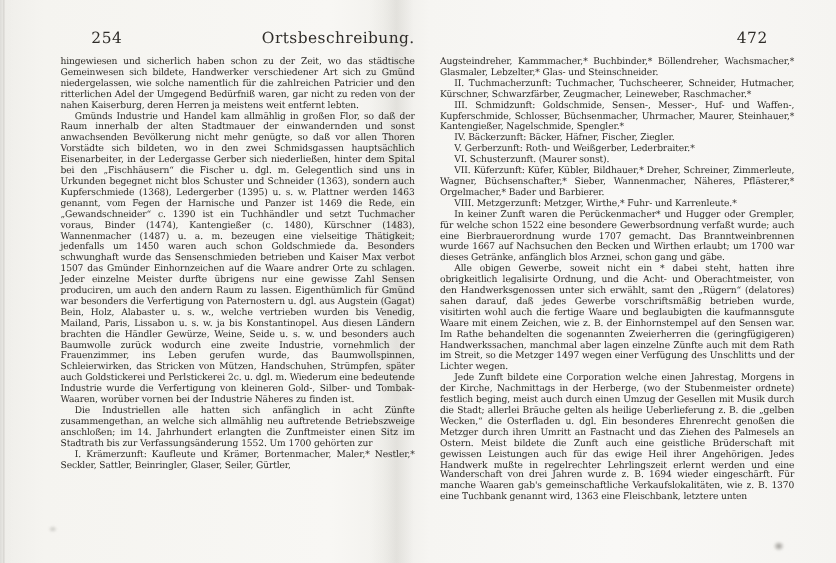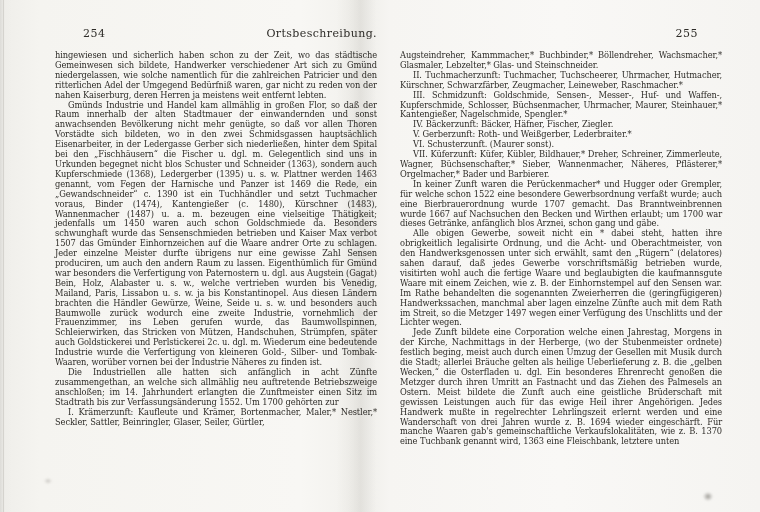--- a/index.html
+++ b/index.html
@@ -19,21 +19,21 @@
     position:absolute;left:3px;top:0;bottom:0;width:1px;
     background:#c3c1bc;opacity:.55;
   }
   .gutter{
     position:absolute;left:336px;top:0;bottom:0;width:40px;
     background:linear-gradient(90deg,rgba(110,105,95,0) 0%,rgba(110,105,95,.05) 40%,rgba(110,105,95,.09) 62%,rgba(110,105,95,0) 100%);
   }
   .page{position:absolute;top:0;width:322px;}
   .page-left{left:55px;}
   .page-right{left:400px;}
-  .header{position:relative;margin-top:27px;height:13px;font-size:11px;letter-spacing:.4px;}
+  .header{position:relative;margin-top:27px;height:13px;font-size:14px;letter-spacing:.4px;}
   .running{display:block;text-align:right;}
   .pagenum{position:absolute;top:0;letter-spacing:.5px;}
   .pagenum-left{left:28px;}
   .pagenum-right{right:24px;}
   .body{
     margin-top:11px;
     font-size:8.3px;line-height:9.9px;
     text-align:justify;
     letter-spacing:-.1px;
     hyphens:auto;
@@ -63,30 +63,31 @@
     <div class="body">
       <p class="noindent">hingewiesen und sicherlich haben schon zu der Zeit, wo das städtische Gemeinwesen sich bildete, Handwerker verschiedener Art sich zu Gmünd niedergelassen, wie solche namentlich für die zahlreichen Patricier und den ritterlichen Adel der Umgegend Bedürfniß waren, gar nicht zu reden von der nahen Kaiserburg, deren Herren ja meistens weit entfernt lebten.</p>
       <p>Gmünds Industrie und Handel kam allmählig in großen Flor, so daß der Raum innerhalb der alten Stadtmauer der einwandernden und sonst anwachsenden Bevölkerung nicht mehr genügte, so daß vor allen Thoren Vorstädte sich bildeten, wo in den zwei Schmidsgassen hauptsächlich Eisenarbeiter, in der Ledergasse Gerber sich niederließen, hinter dem Spital bei den „Fischhäusern“ die Fischer u. dgl. m. Gelegentlich sind uns in Urkunden begegnet nicht blos Schuster und Schneider (1363), sondern auch Kupferschmiede (1368), Ledergerber (1395) u. s. w. Plattner werden 1463 genannt, vom Fegen der Harnische und Panzer ist 1469 die Rede, ein „Gewandschneider“ c. 1390 ist ein Tuchhändler und setzt Tuchmacher voraus, Binder (1474), Kantengießer (c. 1480), Kürschner (1483), Wannenmacher (1487) u. a. m. bezeugen eine vielseitige Thätigkeit; jedenfalls um 1450 waren auch schon Goldschmiede da. Besonders schwunghaft wurde das Sensenschmieden betrieben und Kaiser Max verbot 1507 das Gmünder Einhornzeichen auf die Waare andrer Orte zu schlagen. Jeder einzelne Meister durfte übrigens nur eine gewisse Zahl Sensen produciren, um auch den andern Raum zu lassen. Eigenthümlich für Gmünd war besonders die Verfertigung von Paternostern u. dgl. aus Augstein (Gagat) Bein, Holz, Alabaster u. s. w., welche vertrieben wurden bis Venedig, Mailand, Paris, Lissabon u. s. w. ja bis Konstantinopel. Aus diesen Ländern brachten die Händler Gewürze, Weine, Seide u. s. w. und besonders auch Baumwolle zurück wodurch eine zweite Industrie, vornehmlich der Frauenzimmer, ins Leben gerufen wurde, das Baumwollspinnen, Schleierwirken, das Stricken von Mützen, Handschuhen, Strümpfen, später auch Goldstickerei und Perlstickerei 2c. u. dgl. m. Wiederum eine bedeutende Industrie wurde die Verfertigung von kleineren Gold-, Silber- und Tombak-Waaren, worüber vornen bei der Industrie Näheres zu finden ist.</p>
       <p>Die Industriellen alle hatten sich anfänglich in acht Zünfte zusammengethan, an welche sich allmählig neu auftretende Betriebszweige anschloßen; im 14. Jahrhundert erlangten die Zunftmeister einen Sitz im Stadtrath bis zur Verfassungsänderung 1552. Um 1700 gehörten zur</p>
       <p>I. Krämerzunft: Kaufleute und Krämer, Bortenmacher, Maler,* Nestler,* Seckler, Sattler, Beinringler, Glaser, Seiler, Gürtler,</p>
     </div>
   </div>
 
   <div class="page page-right">
     <div class="header">
-      <span class="pagenum pagenum-right">255</span>
+      <span class="pagenum pagenum-right">472</span>
     </div>
     <div class="body">
       <p class="noindent">Augsteindreher, Kammmacher,* Buchbinder,* Böllendreher, Wachsmacher,* Glasmaler, Lebzelter,* Glas- und Steinschneider.</p>
-      <p>II. Tuchmacherzunft: Tuchmacher, Tuchscheerer, Uhrmacher, Hutmacher, Kürschner, Schwarzfärber, Zeugmacher, Leineweber, Raschmacher.*</p>
+      <p>II. Tuchmacherzunft: Tuchmacher, Tuchscheerer, Schneider, Hutmacher, Kürschner, Schwarzfärber, Zeugmacher, Leineweber, Raschmacher.*</p>
       <p>III. Schmidzunft: Goldschmide, Sensen-, Messer-, Huf- und Waffen-, Kupferschmide, Schlosser, Büchsenmacher, Uhrmacher, Maurer, Steinhauer,* Kantengießer, Nagelschmide, Spengler.*</p>
       <p>IV. Bäckerzunft: Bäcker, Häfner, Fischer, Ziegler.</p>
       <p>V. Gerberzunft: Roth- und Weißgerber, Lederbraiter.*</p>
       <p>VI. Schusterzunft. (Maurer sonst).</p>
       <p>VII. Küferzunft: Küfer, Kübler, Bildhauer,* Dreher, Schreiner, Zimmerleute, Wagner, Büchsenschafter,* Sieber, Wannenmacher, Näheres, Pflästerer,* Orgelmacher,* Bader und Barbierer.</p>
+      <p>VIII. Metzgerzunft: Metzger, Wirthe,* Fuhr- und Karrenleute.*</p>
       <p>In keiner Zunft waren die Perückenmacher* und Hugger oder Grempler, für welche schon 1522 eine besondere Gewerbsordnung verfaßt wurde; auch eine Bierbrauerordnung wurde 1707 gemacht. Das Branntweinbrennen wurde 1667 auf Nachsuchen den Becken und Wirthen erlaubt; um 1700 war dieses Getränke, anfänglich blos Arznei, schon gang und gäbe.</p>
       <p>Alle obigen Gewerbe, soweit nicht ein * dabei steht, hatten ihre obrigkeitlich legalisirte Ordnung, und die Acht- und Oberachtmeister, von den Handwerksgenossen unter sich erwählt, samt den „Rügern“ (delatores) sahen darauf, daß jedes Gewerbe vorschriftsmäßig betrieben wurde, visitirten wohl auch die fertige Waare und beglaubigten die kaufmannsgute Waare mit einem Zeichen, wie z. B. der Einhornstempel auf den Sensen war. Im Rathe behandelten die sogenannten Zweierherren die (geringfügigeren) Handwerkssachen, manchmal aber lagen einzelne Zünfte auch mit dem Rath im Streit, so die Metzger 1497 wegen einer Verfügung des Unschlitts und der Lichter wegen.</p>
       <p>Jede Zunft bildete eine Corporation welche einen Jahrestag, Morgens in der Kirche, Nachmittags in der Herberge, (wo der Stubenmeister ordnete) festlich beging, meist auch durch einen Umzug der Gesellen mit Musik durch die Stadt; allerlei Bräuche gelten als heilige Ueberlieferung z. B. die „gelben Wecken,“ die Osterfladen u. dgl. Ein besonderes Ehrenrecht genoßen die Metzger durch ihren Umritt an Fastnacht und das Ziehen des Palmesels an Ostern. Meist bildete die Zunft auch eine geistliche Brüderschaft mit gewissen Leistungen auch für das ewige Heil ihrer Angehörigen. Jedes Handwerk mußte in regelrechter Lehrlingszeit erlernt werden und eine Wanderschaft von drei Jahren wurde z. B. 1694 wieder eingeschärft. Für manche Waaren gab's gemeinschaftliche Verkaufslokalitäten, wie z. B. 1370 eine Tuchbank genannt wird, 1363 eine Fleischbank, letztere unten</p>
     </div>
   </div>
 
   <div class="smudge smudge-1"></div>
   <div class="smudge smudge-2"></div>
 </div>
 

